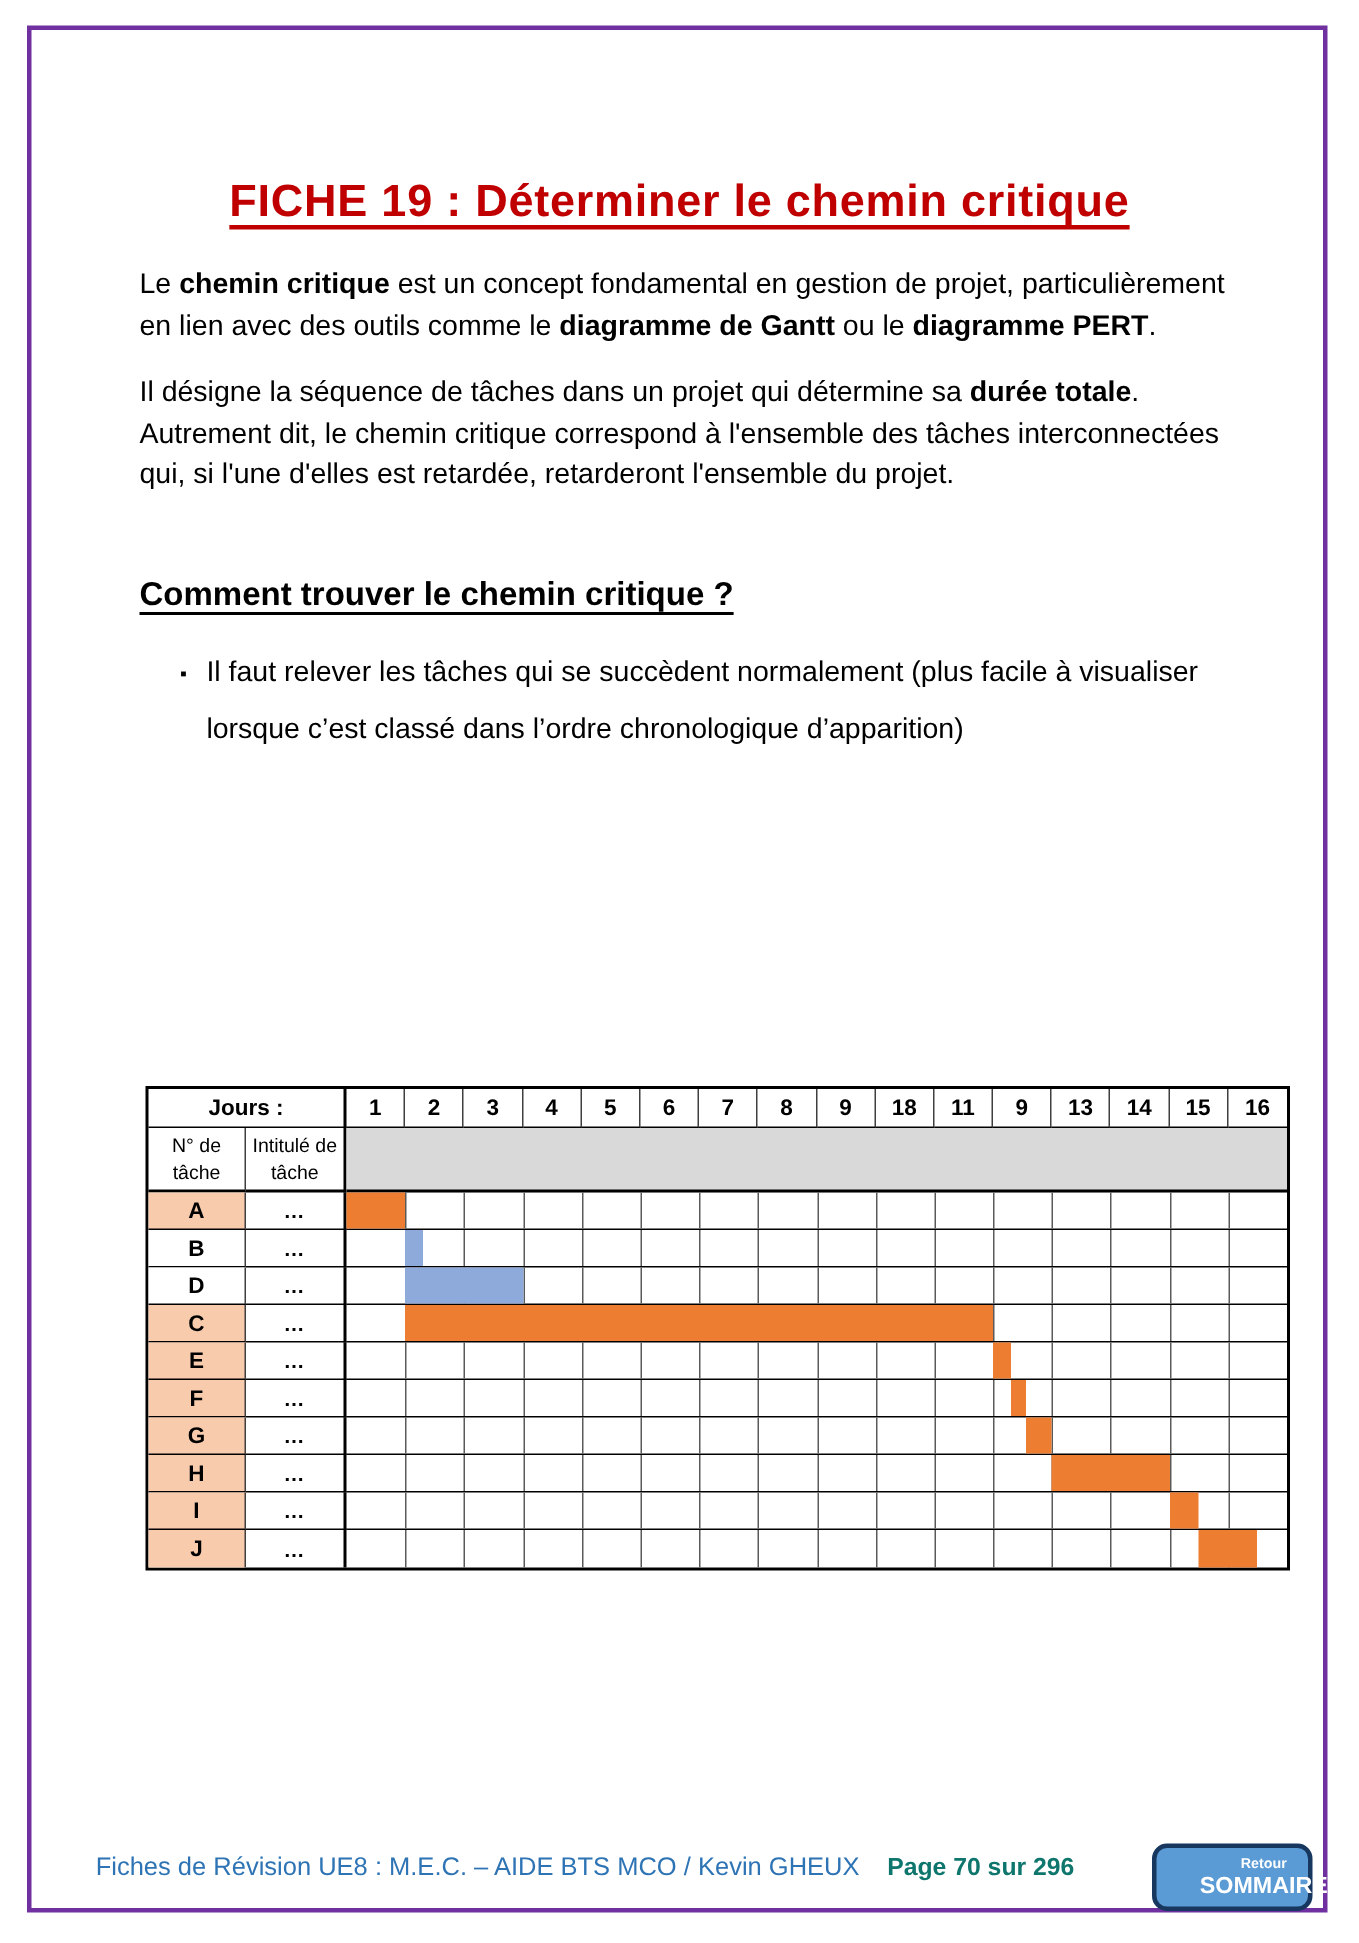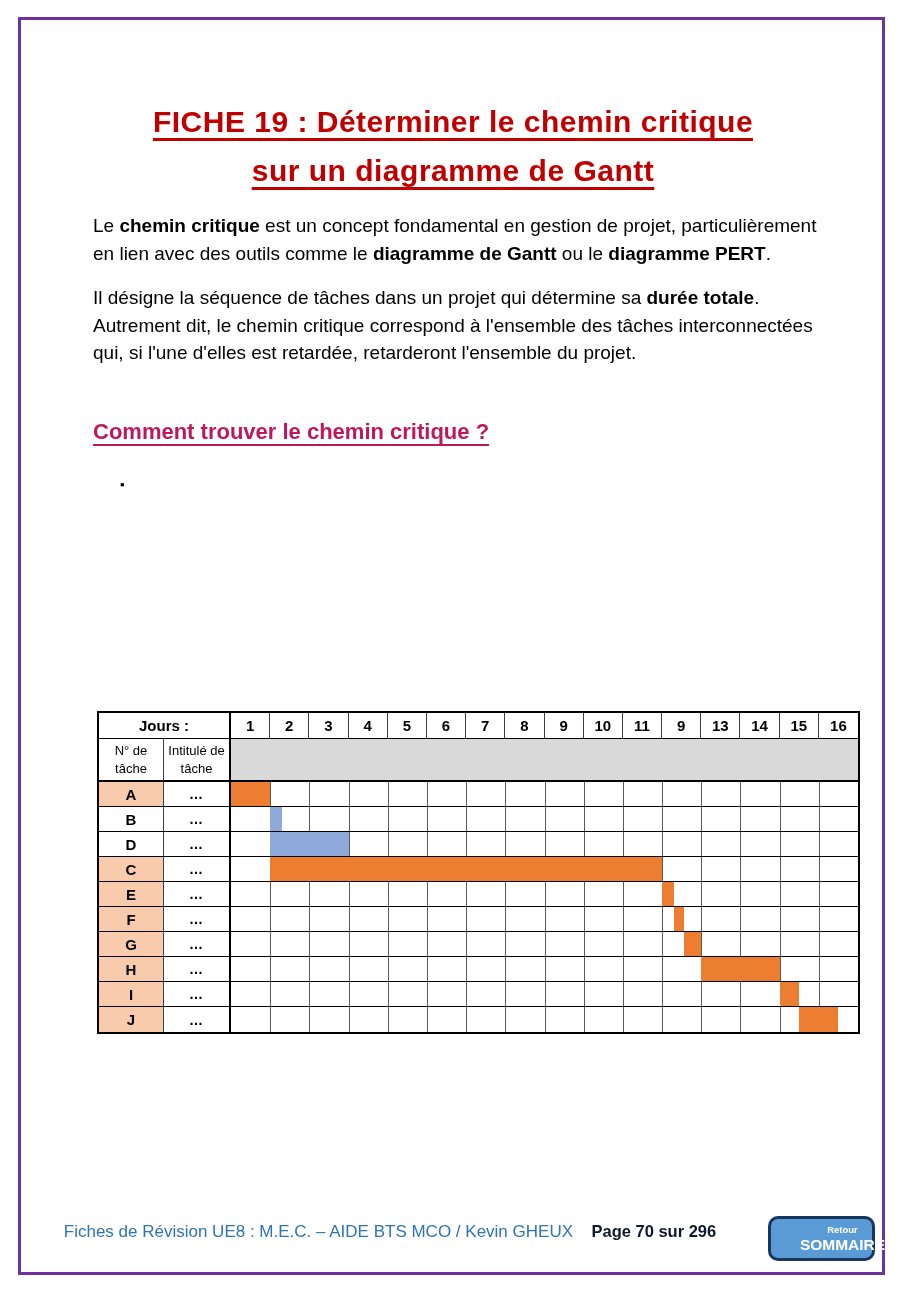--- a/index.html
+++ b/index.html
@@ -2,21 +2,21 @@
 <html><head>
 <meta charset="utf-8">
 <style>
   html,body{margin:0;padding:0;}
   body{
     width:906px;height:1295px;position:relative;background:#ffffff;
     font-family:"Liberation Sans", sans-serif;color:#000;overflow:hidden;
   }
   .frame{position:absolute;left:18px;top:17px;width:867px;height:1258px;
          border:3px solid #7030A0;pointer-events:none;box-sizing:border-box;}
-  .content{position:absolute;left:0;top:0;width:906px;}
+  .content{position:absolute;left:0;top:13px;width:906px;}
   .title{margin:0;padding-top:97px;text-align:center;font-weight:bold;
          font-size:30px;line-height:49px;letter-spacing:0.5px;}
   .title span{text-decoration:underline;text-decoration-thickness:3px;text-underline-offset:6px;}
   h2{margin:0;margin-left:93px;font-size:22px;font-weight:bold;}
   h2 span{text-decoration:underline;text-decoration-thickness:2px;text-underline-offset:5px;}
   .h-first{margin-top:49px;}
   .h-second{margin-top:52px;}
   p.body{margin:0;margin-left:93px;margin-top:17px;width:727px;
          font-size:19px;line-height:27.5px;}
   p.body b{font-weight:bold;}
@@ -58,47 +58,47 @@
 </style>
 </head>
 <body>
 
 <div class="frame" style="border-color: rgb(112, 48, 160);"></div>
 
 <div class="content">
 
   <div class="title" style="color: rgb(192, 0, 0);">
     <div><span>FICHE 19 : Déterminer le chemin critique</span></div>
-    <div><span>sur un diagramme de Gantt</span></div>
   </div>
 
 
   <p class="body"><span>Le </span><b>chemin critique</b><span> est un concept fondamental en gestion de projet, particulièrement en lien avec des outils comme le </span><b>diagramme de Gantt</b><span> ou le </span><b>diagramme PERT</b><span>.</span></p>
   <p class="body"><span>Il désigne la séquence de tâches dans un projet qui détermine sa </span><b>durée totale</b><span>. Autrement dit, le chemin critique correspond à l'ensemble des tâches interconnectées qui, si l'une d'elles est retardée, retarderont l'ensemble du projet.</span></p>
 
-  <h2 class="h-second" style="color: #be185d;">
+  <h2 class="h-second" style="color: #000000;">
     <span>Comment trouver le chemin critique ?</span>
   </h2>
 
   <div class="bullet-item">
     <span class="bullet-glyph">▪</span>
+    <div class="bullet-text">Il faut relever les tâches qui se succèdent normalement (plus facile à visualiser lorsque c’est classé dans l’ordre chronologique d’apparition)</div>
   </div>
 
   <div id="gantt">
       <div class="gc jours">Jours :</div>
       <div class="gc daynum">1</div>
       <div class="gc daynum">2</div>
       <div class="gc daynum">3</div>
       <div class="gc daynum">4</div>
       <div class="gc daynum">5</div>
       <div class="gc daynum">6</div>
       <div class="gc daynum">7</div>
       <div class="gc daynum">8</div>
       <div class="gc daynum">9</div>
-      <div class="gc daynum">10</div>
+      <div class="gc daynum">18</div>
       <div class="gc daynum">11</div>
       <div class="gc daynum">9</div>
       <div class="gc daynum">13</div>
       <div class="gc daynum">14</div>
       <div class="gc daynum">15</div>
       <div class="gc daynum nr">16</div>
       <div class="gc sub">N° de tâche</div>
       <div class="gc sub sub2">Intitulé de tâche</div>
       <div class="gc band nr" style="background: rgb(217, 217, 217);"></div>
       <div class="gc letter" style="background: rgb(248, 203, 173);">A</div>
@@ -299,21 +299,21 @@
         <div class="vline" style="left: 81.25%;"></div>
         <div class="vline" style="left: 87.5%;"></div>
         <div class="vline" style="left: 93.75%;"></div>
         <div class="bar" style="left: 90.625%; width: 6.25%; background: rgb(237, 125, 49);"></div>
       </div>
     </div>
 
   <div class="footer">
     <div class="footer-text">
       <span class="f-credit" style="color: rgb(46, 116, 181);">Fiches de Révision UE8 : M.E.C. – AIDE BTS MCO / Kevin GHEUX</span>
-      <span class="f-page" style="color: #0f172a; text-align: right;">Page 70 sur 296</span>
+      <span class="f-page" style="color: #0f766e; text-align: right;">Page 70 sur 296</span>
     </div>
     <a class="sommaire-btn" style="background: rgb(91, 155, 213); border-color: rgb(23, 55, 94); padding-left: 42px;">
       <span class="s1">Retour</span>
       <span class="s2">SOMMAIRE</span>
     </a>
   </div>
 
 </div>
 
 </body></html>

